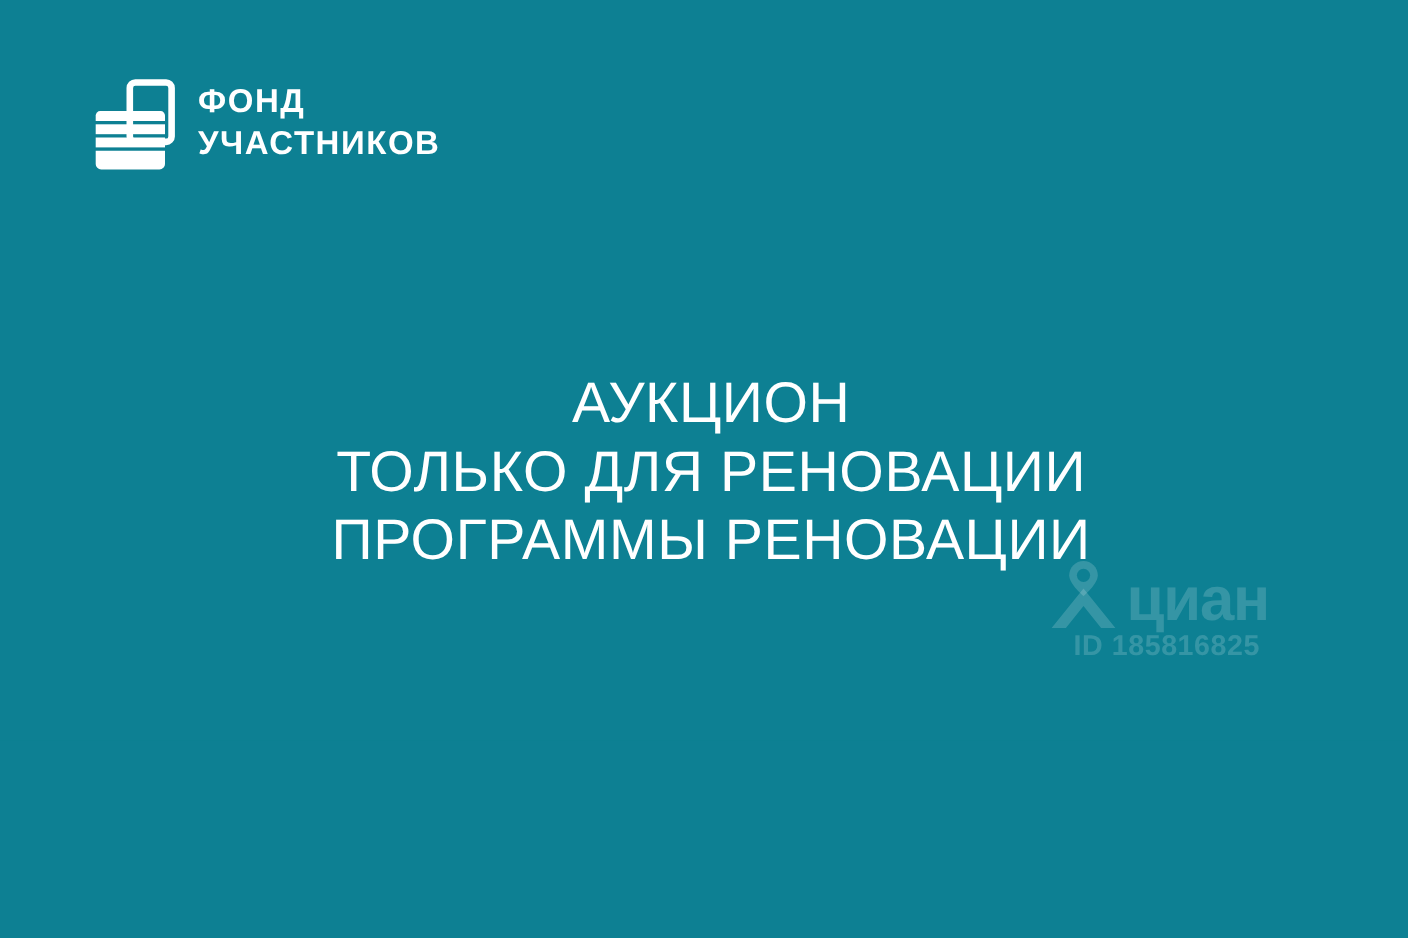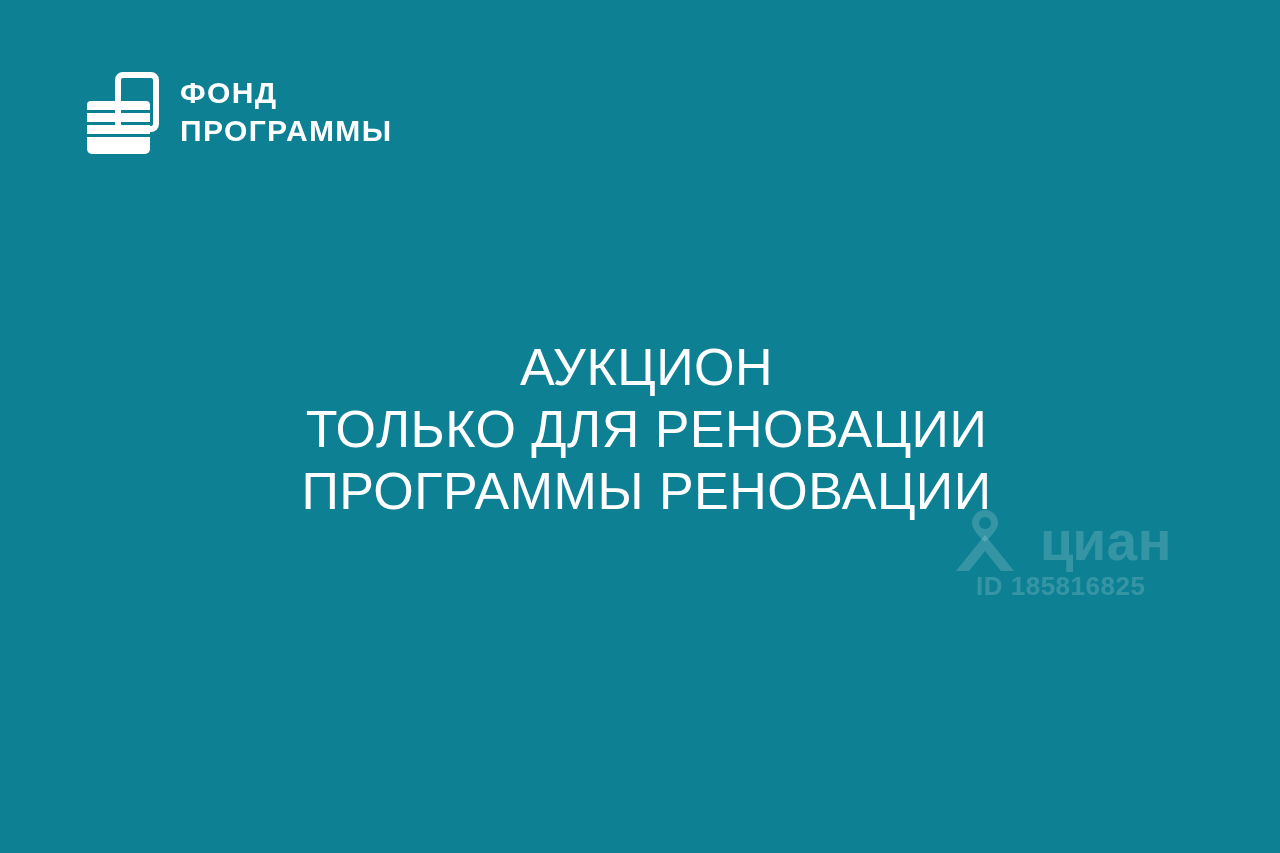--- a/index.html
+++ b/index.html
@@ -109,22 +109,21 @@
     height: 100px;
     opacity: 1;
     pointer-events: none;
   }
   .wm-logo {
     position: absolute;
     left: 18px;
     top: 0px;
     display: flex;
     align-items: flex-end;
-    gap: 24px;
-    font-family: Liberation Mono, monospace;
+    gap: 8px;
   }
   .wm-icon { display: block; }
   .wm-word {
     color: rgba(255,255,255,0.17);
     font-size: 56px;
     line-height: 56px;
     font-weight: bold;
     letter-spacing: -1px;
   }
   .wm-id {
@@ -151,21 +150,21 @@
       <div class="mark-stack">
         <div class="mark-bar b1"></div>
         <div class="mark-bar b2"></div>
         <div class="mark-bar b3"></div>
         <div class="mark-bar b4"></div>
       </div>
     </div>
 
     <div class="brand-text">
       <span class="brand-line">ФОНД</span>
-      <span class="brand-line">ПРОГРАММЫ</span>
+      <span class="brand-line">УЧАСТНИКОВ</span>
     </div>
 
   </div>
 
   <div class="headline">
     <span class="headline-line">АУКЦИОН</span>
     <span class="headline-line">ТОЛЬКО ДЛЯ РЕНОВАЦИИ</span>
     <span class="headline-line">ПРОГРАММЫ РЕНОВАЦИИ</span>
   </div>
 

